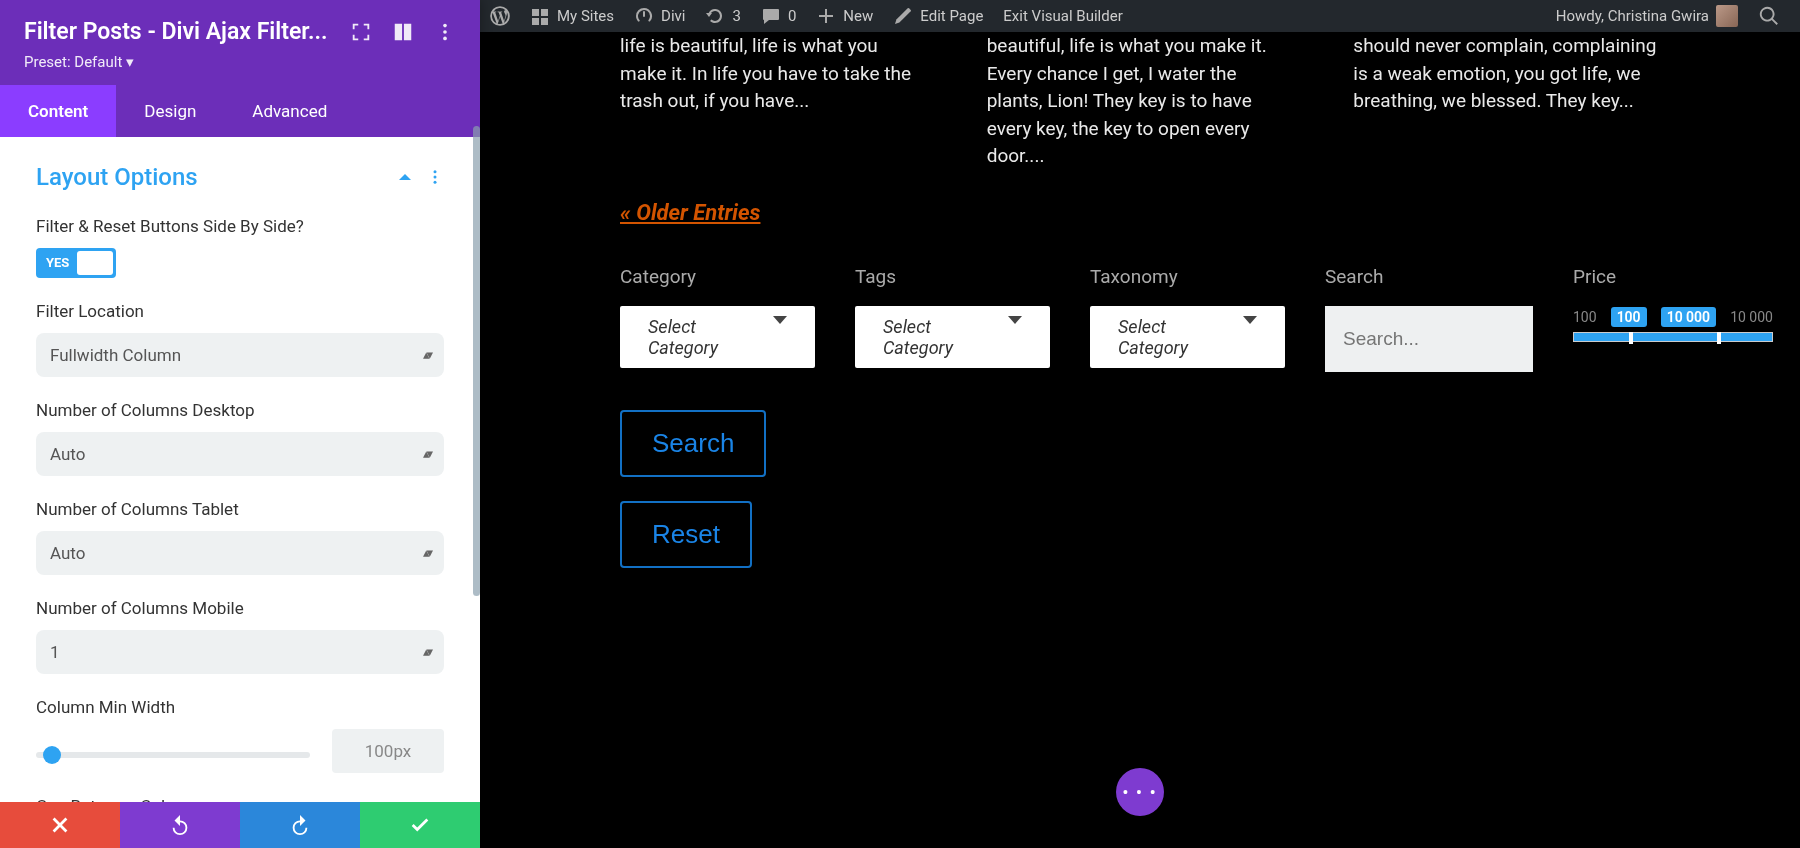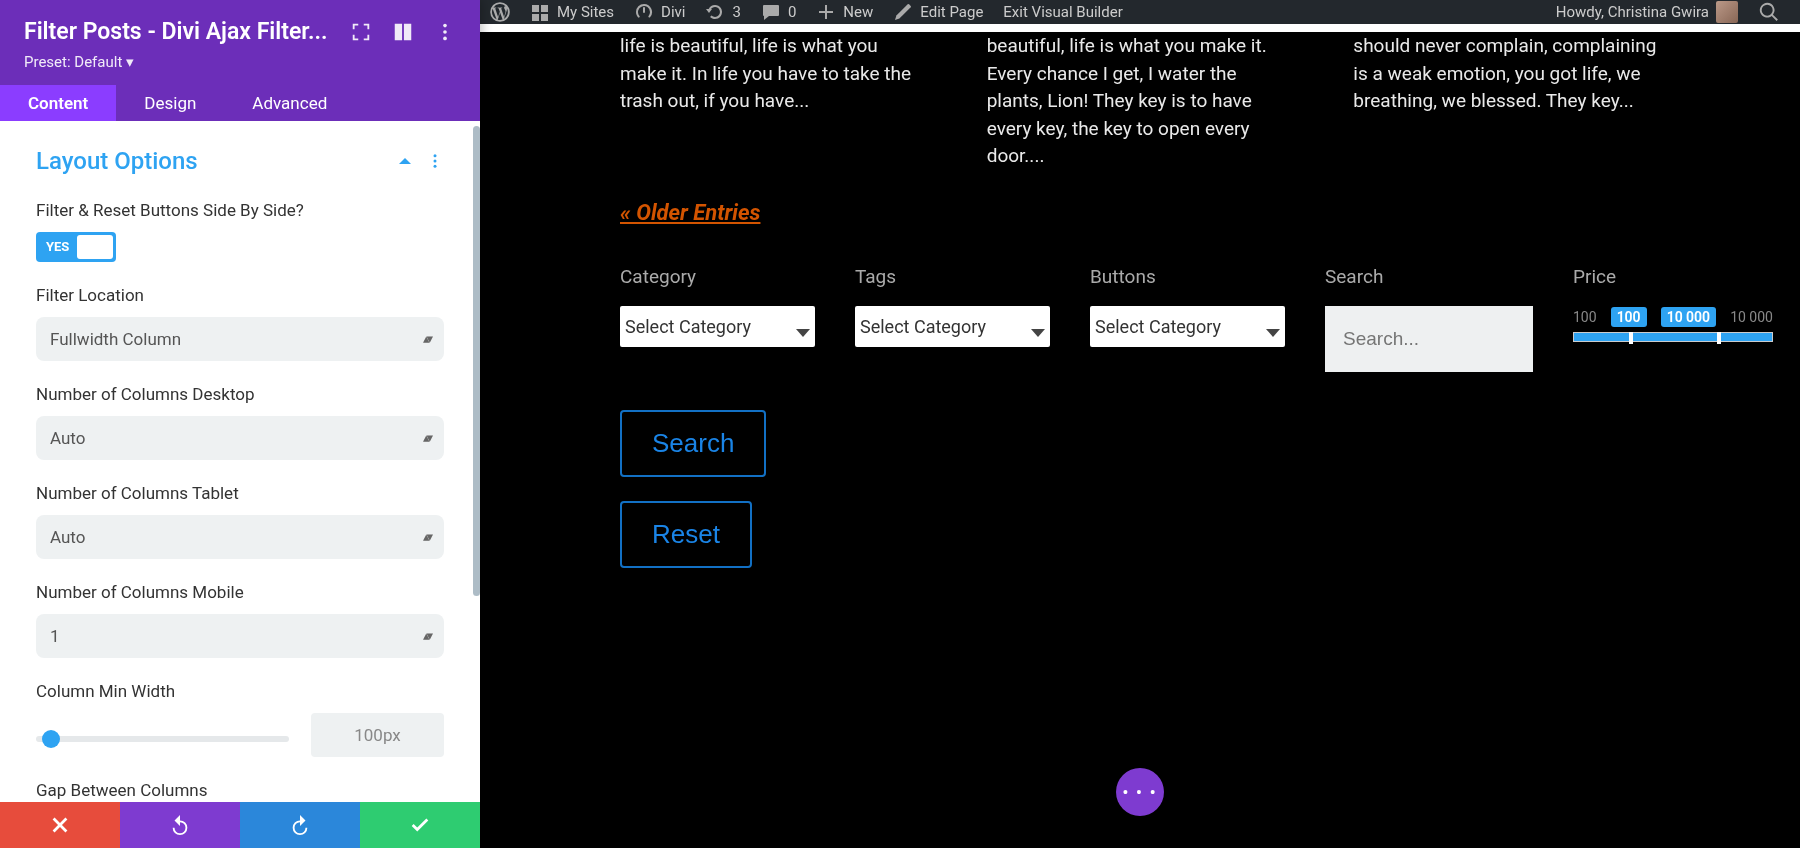--- a/index.html
+++ b/index.html
@@ -1,74 +1,74 @@
 <!DOCTYPE html>
 <html><head>
 <meta charset="utf-8">
 <style>
   * { box-sizing: border-box; margin: 0; padding: 0; }
   html, body { width: 1800px; height: 848px; font-family: -apple-system, "Segoe UI", Roboto, Arial, sans-serif; overflow: hidden; }
   body { display: flex; flex-direction: column; }
 
   
-  .adminbar { position: absolute; left: 480px; right: 0; top: 0; height: 24px; background: #23282d; color: #ccc; display: flex; align-items: center; font-size: 15px; z-index: 40; }
+  .adminbar { position: absolute; left: 480px; right: 0; top: 0; height: 32px; background: #23282d; color: #ccc; display: flex; align-items: center; font-size: 15px; z-index: 40; }
   .adminbar .ab-left { display: flex; align-items: center; gap: 0; }
   .adminbar .ab-item { display: flex; align-items: center; gap: 7px; padding: 0 10px; height: 32px; cursor: pointer; }
   .adminbar .ab-right { margin-left: auto; display: flex; align-items: center; gap: 0; padding-right: 10px; }
   .adminbar .avatar { width: 22px; height: 22px; background: linear-gradient(135deg,#b98 0%,#865 100%); border-radius: 2px; }
   .adminbar svg { width: 20px; height: 20px; fill: #aaa; }
   .adminbar .search-ico svg { width: 22px; height: 22px; }
 
   
   .sidebar { position: absolute; left: 0; top: 0; bottom: 0; width: 480px; background: #fff; display: flex; flex-direction: column; z-index: 50; box-shadow: 2px 0 10px rgba(0,0,0,.25); }
   .sb-head { background: #6c2eb9; color: #fff; padding: 18px 24px 14px; position: relative; }
   .sb-title { font-size: 23px; font-weight: 600; display: flex; align-items: center; gap: 14px; justify-content: space-between; }
   .sb-title-icons { margin-left: auto; display: flex; gap: 20px; align-items: center; }
   .sb-title-icons svg { width: 22px; height: 22px; fill: #fff; opacity: .9; cursor: pointer; }
   .sb-preset { font-size: 15px; margin-top: 8px; opacity: .9; cursor: pointer; }
   .sb-tabs { display: flex; background: #6c2eb9; }
-  .sb-tab { flex: 0 0 auto; padding: 8px 28px; color: #fff; font-size: 17px; cursor: pointer; }
+  .sb-tab { flex: 0 0 auto; padding: 16px 28px; color: #fff; font-size: 17px; cursor: pointer; }
   .sb-tab.active { background: #8b3dff; font-weight: 600; }
   .sb-body { flex: 1; overflow-y: auto; padding: 26px 36px 16px; }
   .sb-scroll-ind { position: absolute; right: 0; top: 126px; width: 7px; height: 470px; background: #8aa0ae; border-radius: 4px; opacity: .7; }
   .section-head { display: flex; align-items: center; gap: 12px; color: #2ea3f2; font-size: 24px; font-weight: 500; margin-bottom: 24px; }
   .section-head-icons { margin-left: auto; display: flex; gap: 12px; }
   .section-head-icons svg { width: 18px; height: 18px; fill: #2ea3f2; cursor: pointer; }
   .field { margin-bottom: 22px; }
   .field-label { font-size: 17px; color: #333; margin-bottom: 10px; line-height: 1.35; }
   .toggle { width: 80px; height: 30px; background: #2ea3f2; border-radius: 4px; position: relative; cursor: pointer; display: flex; align-items: center; }
   .toggle span { color: #fff; font-size: 13px; font-weight: 700; padding-left: 10px; }
   .toggle .knob { position: absolute; right: 3px; top: 3px; width: 36px; height: 24px; background: #fff; border-radius: 3px; }
   .select { background: #eef1f2; border-radius: 8px; padding: 12px 14px; display: flex; align-items: center; font-size: 17px; color: #555; cursor: pointer; }
   .select .caret { margin-left: auto; font-size: 13px; color: #666; letter-spacing: -3px; }
   .slider-row { display: flex; align-items: center; gap: 22px; }
   .slider-track { flex: 1; height: 6px; background: #e5e8ea; border-radius: 3px; position: relative; margin-top: 8px; }
   .slider-thumb { position: absolute; top: 50%; left: 6%; width: 18px; height: 18px; background: #2ea3f2; border-radius: 50%; transform: translate(-50%,-50%); cursor: grab; }
-  .slider-val { width: 133px; background: #eef1f2; border-radius: 4px; padding: 12px 0; text-align: center; color: #888; font-size: 17px; }
+  .slider-val { width: 112px; background: #eef1f2; border-radius: 4px; padding: 12px 0; text-align: center; color: #888; font-size: 17px; }
 
   
   .sb-foot { height: 46px; display: flex; }
   .sb-foot button { flex: 1; border: none; color: #fff; font-size: 20px; cursor: pointer; display: flex; align-items: center; justify-content: center; }
   .sb-foot .cancel { background: #e74c3c; }
   .sb-foot .undo   { background: #7e3bd0; }
   .sb-foot .redo   { background: #2b87da; }
   .sb-foot .save   { background: #2ecc71; }
   .sb-foot svg { width: 22px; height: 22px; fill: #fff; }
 
   
   .canvas { position: absolute; left: 480px; right: 0; top: 32px; bottom: 0; background: #000; color: #e9e9e9; overflow: hidden; }
   .posts-row { display: flex; gap: 60px; padding: 0 140px; font-size: 19px; line-height: 1.45; }
   .posts-row .post { flex: 1; }
   .older { padding: 30px 140px 10px; }
   .older a { color: #d35400; font-style: italic; font-weight: 700; font-size: 22px; text-decoration: underline; }
   .filter-row { display: flex; gap: 40px; padding: 30px 140px 10px; align-items: flex-start; }
   .filter-col { flex: 1; }
   .filter-col.small { flex: 0 0 200px; }
   .filter-lab { color: #aaa; font-size: 19px; margin-bottom: 18px; }
-  .dd { background: #fff; color: #333; padding: 10px 5px; border-radius: 2px; display: flex; align-items: flex-end; gap: 14px; cursor: pointer; font-size: 18px; width: 195px; }
+  .dd { background: #fff; color: #333; padding: 10px 28px; border-radius: 2px; display: flex; align-items: flex-start; gap: 14px; cursor: pointer; font-size: 18px; width: 195px; font-style: italic; }
   .dd .tri { width: 0; height: 0; border-left: 7px solid transparent; border-right: 7px solid transparent; border-top: 8px solid #444; margin-left: auto; }
   .searchbox { background: #eef0f1; padding: 22px 18px; width: 208px; }
   .searchbox input { border: none; background: transparent; font-size: 19px; width: 100%; color: #777; outline: none; }
   .price-wrap { width: 200px; position: relative; }
   .price-lbls { display: flex; justify-content: space-between; font-size: 14px; color: #888; height: 22px; align-items: center; }
   .price-lbls .bubble { background: #2ea3f2; color: #fff; border-radius: 3px; padding: 2px 6px; font-weight: 600; }
   .price-track { height: 10px; background: #2ea3f2; position: relative; margin-top: 4px; border: 1px solid #ccc; }
   .price-track .stop { position: absolute; top: -1px; width: 4px; height: 12px; background: #fff; }
   .btn-sr { margin: 28px 0 0 140px; }
   .btn-sr button { background: transparent; border: 2px solid #1270c4; color: #1a84e6; font-size: 26px; padding: 16px 30px; border-radius: 4px; cursor: pointer; display: block; margin-bottom: 24px; }
@@ -281,21 +281,21 @@
       </div>
     </div>
     <div class="filter-col">
       <div class="filter-lab">Tags</div>
       <div class="dd">
         <span>Select Category</span>
         <div class="tri"></div>
       </div>
     </div>
     <div class="filter-col">
-      <div class="filter-lab">Buttons</div>
+      <div class="filter-lab">Taxonomy</div>
       <div class="dd">
         <span>Select Category</span>
         <div class="tri"></div>
       </div>
     </div>
     <div class="filter-col small">
       <div class="filter-lab">Search</div>
       <div class="searchbox">
         <input placeholder="Search..." style="">
       </div>

